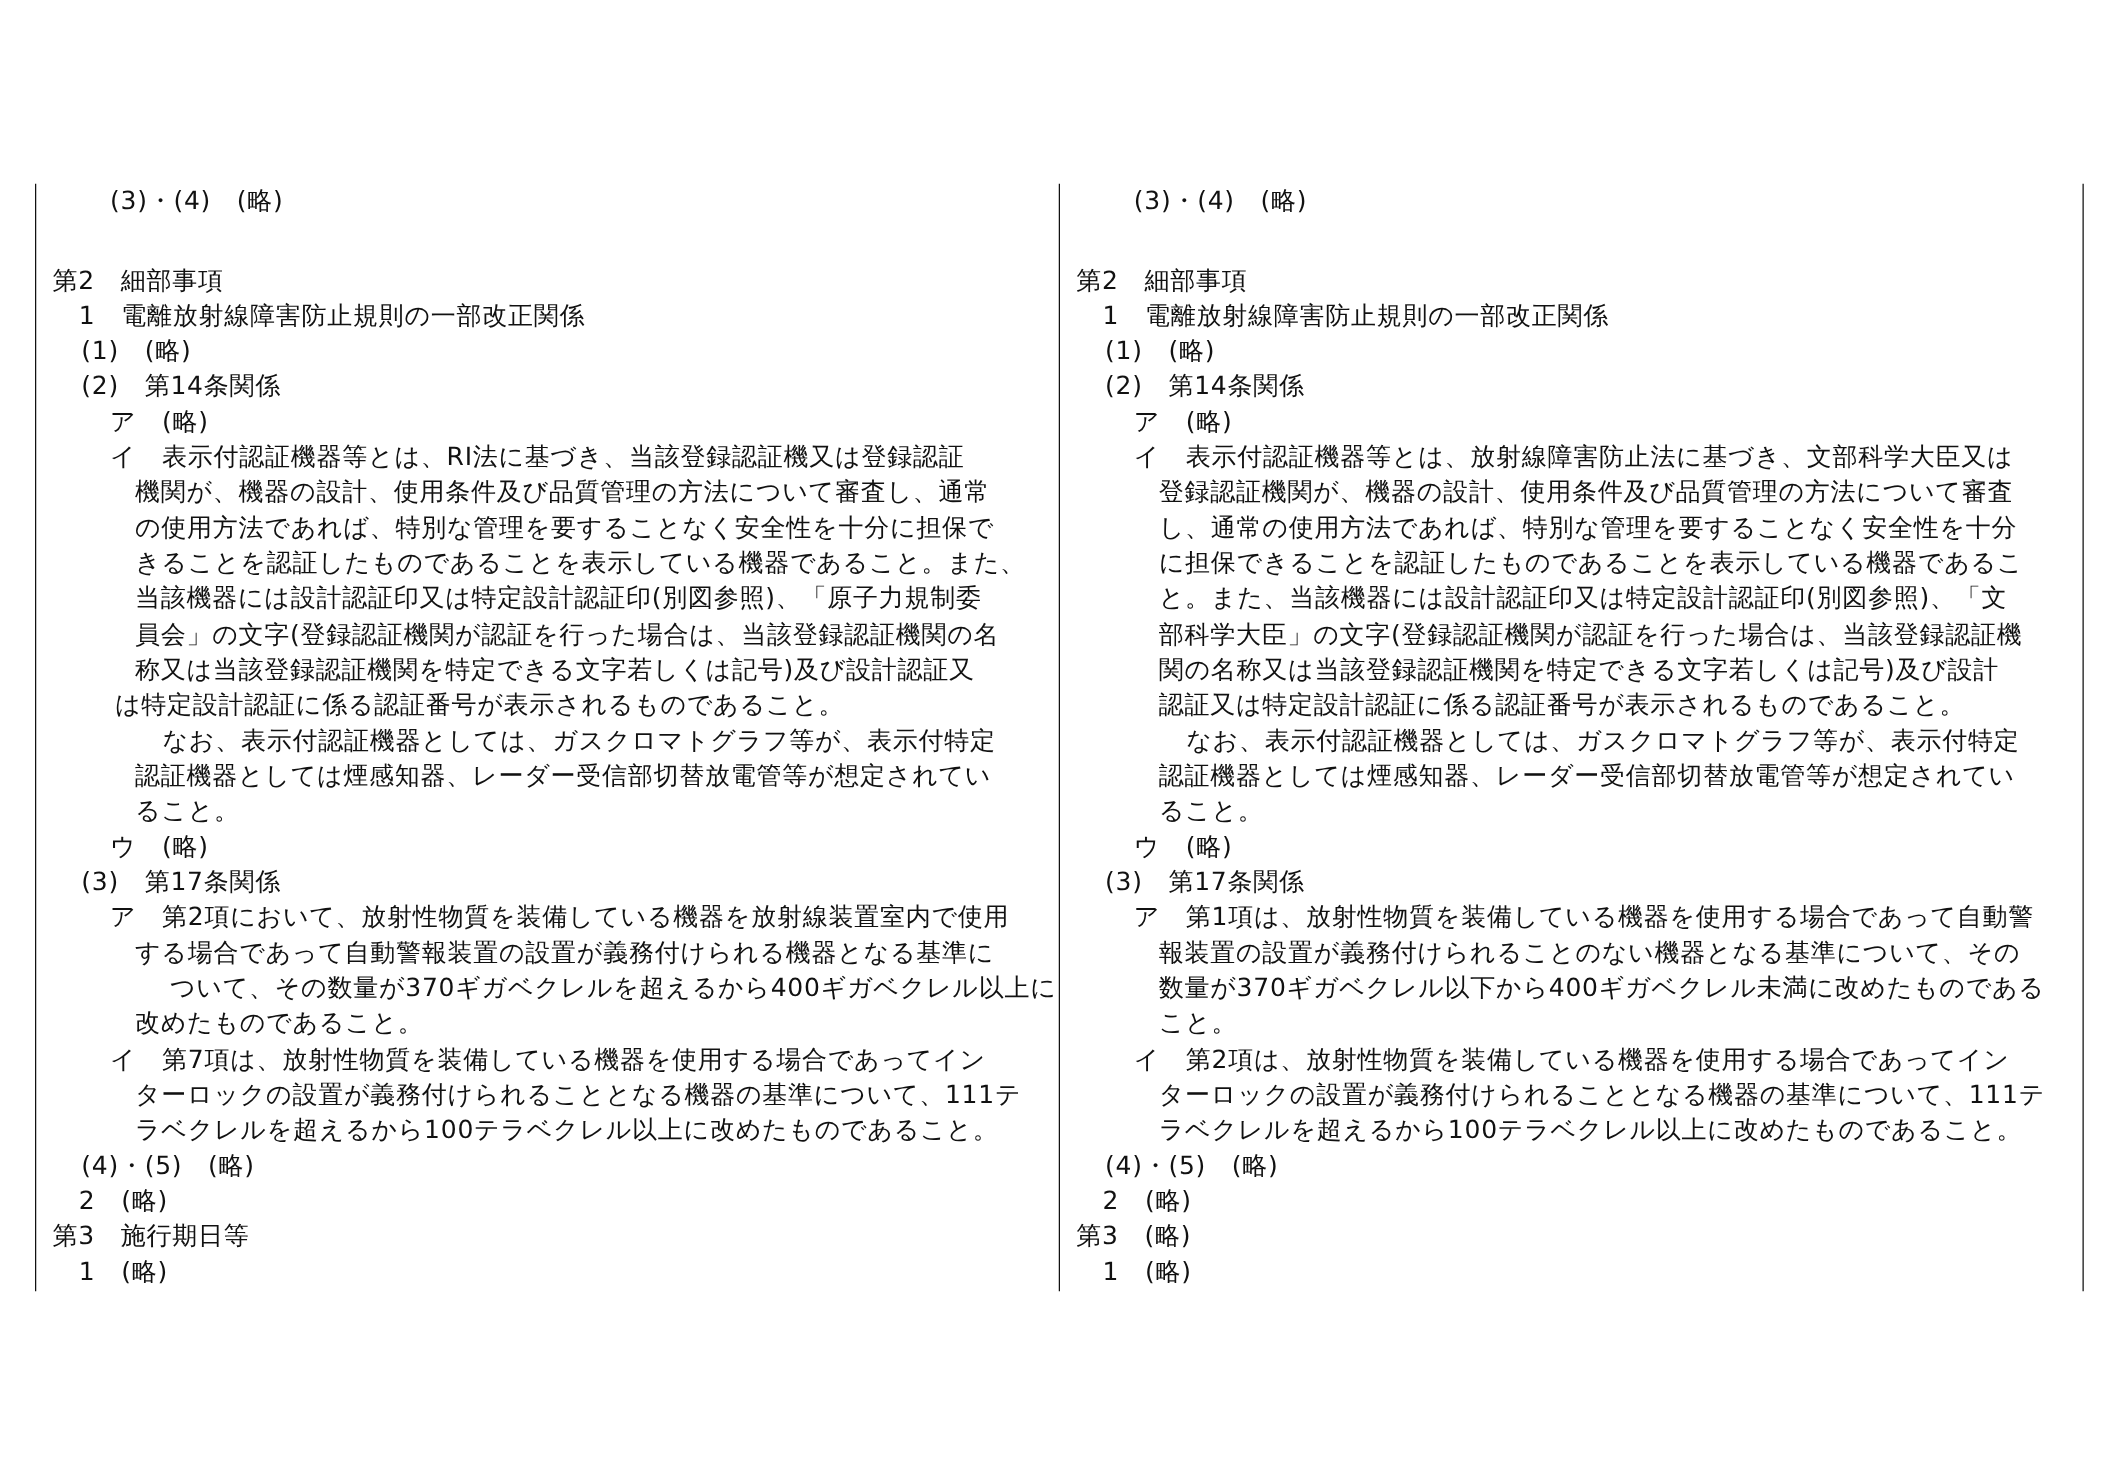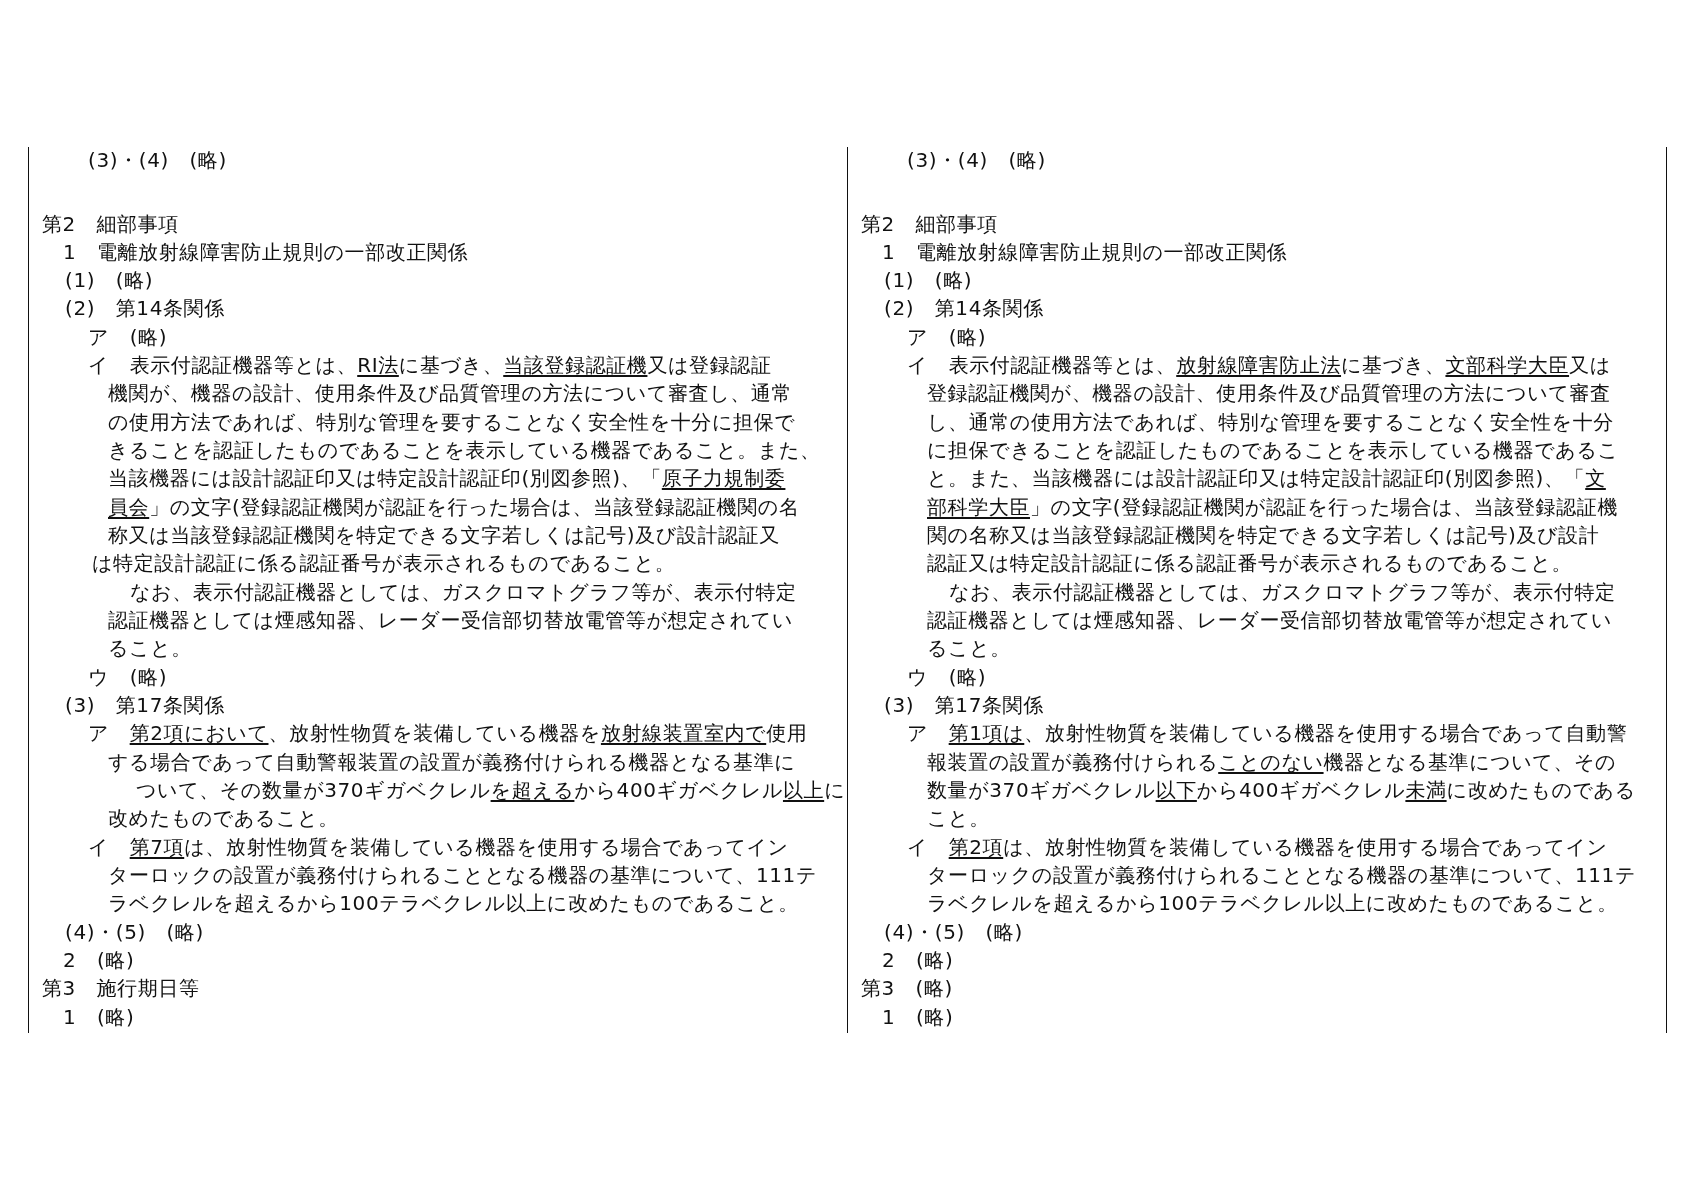--- a/index.html
+++ b/index.html
@@ -1,21 +1,21 @@
 <!DOCTYPE html>
 <html><head>
 <meta charset="utf-8">
 <style>
   html, body { margin:0; padding:0; background:#ffffff; }
   body { width:1695px; height:1181px; position:relative; overflow:hidden;
          font-family:"DejaVu Sans", "Liberation Sans", sans-serif; color:#111; }
   .divider { position:absolute; width:1px; background:#111; top:147px; height:886px; }
   .col { position:absolute; top:0; left:0; width:1695px; height:868px; }
   .line { position:absolute; white-space:pre; font-size:20px; line-height:28px; letter-spacing:0.6px; }
-  .u { text-decoration:underline; text-decoration-thickness:1.5px; text-underline-offset:3px; }
+  .u { text-decoration-thickness:1.5px; text-underline-offset:3px; }
 </style>
 </head>
 <body>
 
 <div id="page">
   <div class="divider" style="left:28px"></div>
   <div class="divider" style="left:847px"></div>
   <div class="divider" style="left:1666px"></div>
 
   <div class="col" id="col-left">

